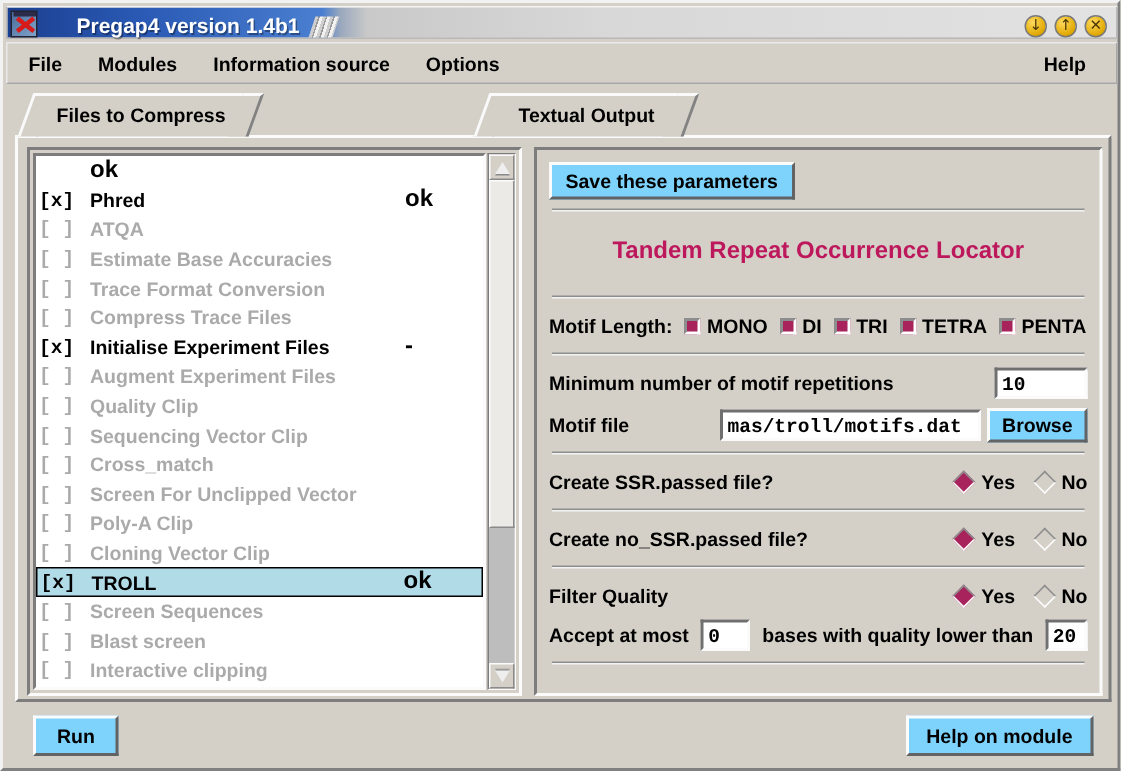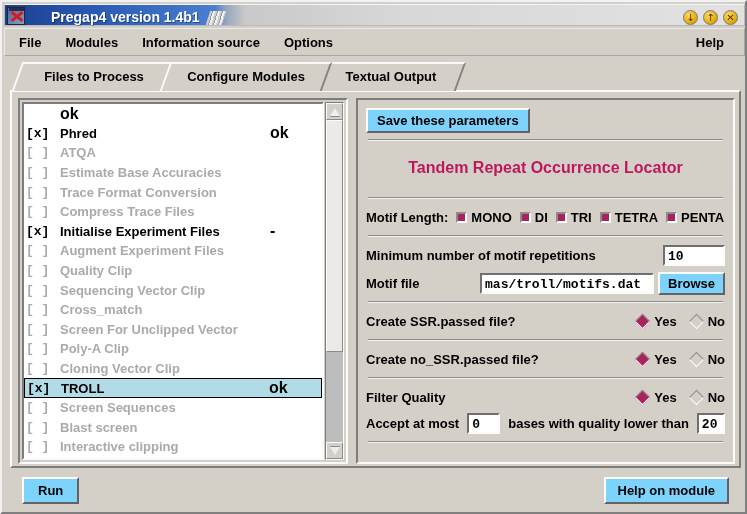--- a/index.html
+++ b/index.html
@@ -313,27 +313,21 @@
     <div class="menu-item">Options</div>
     <div id="menu-spacer"></div>
     <div class="menu-item" style="margin-right:10px;">Help</div>
   </div>
 
   <div id="tabbar">
     <div class="tab inactive" style="left:14px; width:140px;">
       <div class="tab-skew-l"></div>
         <div class="tab-top-border"></div>
         <div class="tab-skew-r"></div>
-      <span style="position:relative;z-index:2;">Files to Process</span>
-    </div>
-    <div class="tab active" style="left:162px; width:148px;">
-      <div class="tab-skew-l"></div>
-        <div class="tab-top-border"></div>
-        <div class="tab-skew-r"></div>
-      <span style="position:relative;z-index:2;">Configure Modules</span>
+      <span style="position:relative;z-index:2;">Files to Compress</span>
     </div>
     <div class="tab inactive" style="left:318px; width:126px;">
       <div class="tab-skew-l"></div>
         <div class="tab-top-border"></div>
         <div class="tab-skew-r"></div>
       <span style="position:relative;z-index:2;">Textual Output</span>
     </div>
   </div>
 
   <div id="content">

